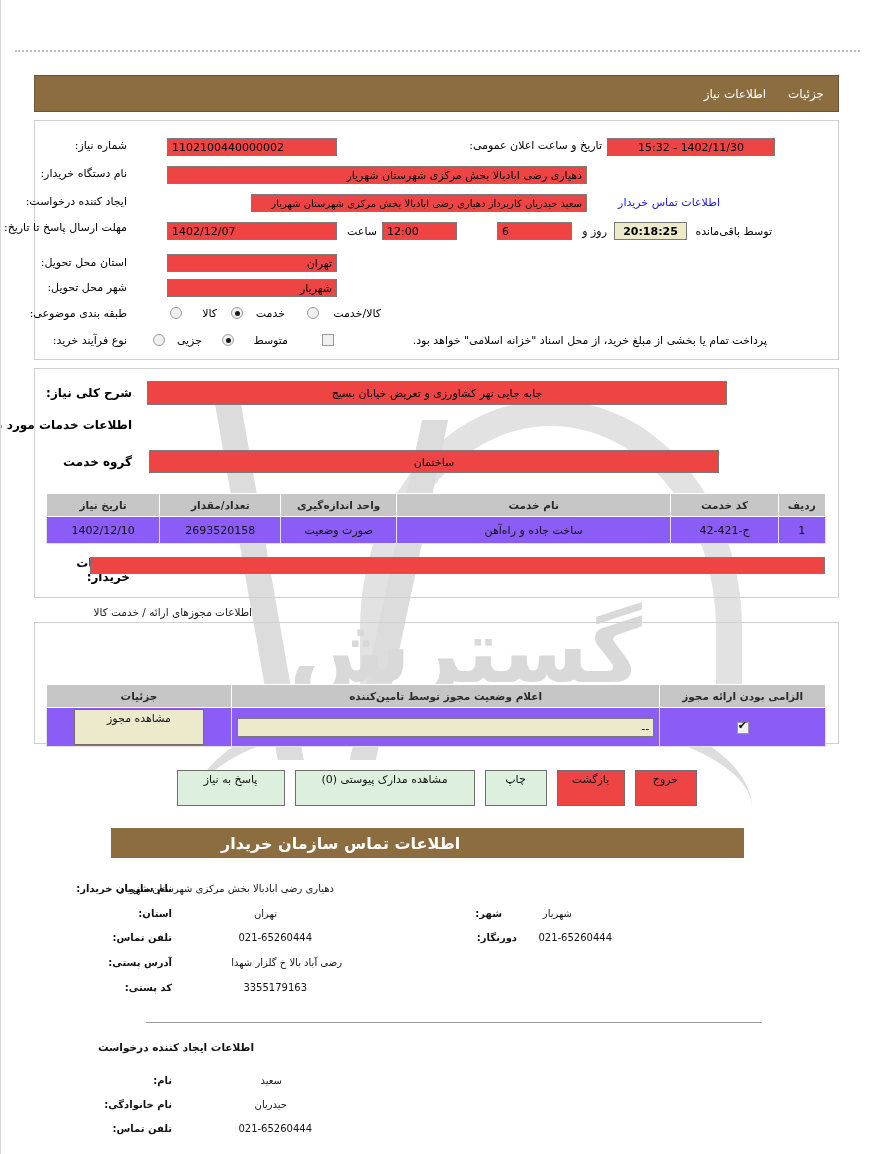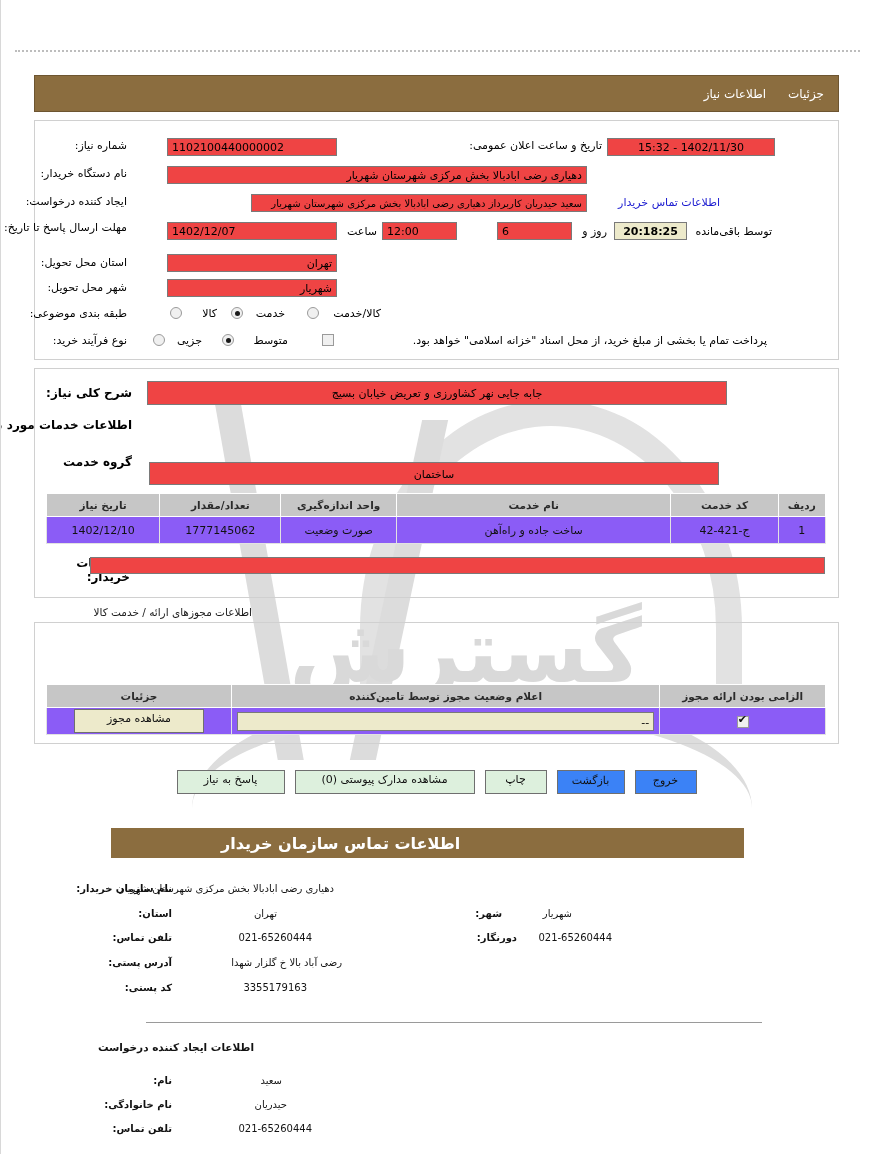--- a/index.html
+++ b/index.html
@@ -231,31 +231,31 @@
     right: 0; left: 0;
     display: flex;
     justify-content: center;
     align-items: center;
     gap: 10px;
     z-index: 3;
   }
   .btn {
     border: 1px solid #6f6f6f;
     font-size: 11px;
-    height: 24px;
+    height: 36px;
     line-height: 18px;
     padding: 0 10px;
     box-sizing: border-box;
     cursor: pointer;
     text-align: center;
     white-space: nowrap;
     color: #111;
   }
   .btn.green { background: #ddf0dd; }
-  .btn.pink  { background: #3b82f6; font-family: Liberation Serif, serif; }
+  .btn.pink  { background: #ef4444; }
 
   
   .subheader {
     position: absolute;
     top: 828px;
     right: 128px;
     left: 110px;
     height: 30px;
     background: #8b6d3f;
     display: flex;
@@ -368,40 +368,40 @@
     <span class="lbl" style="position:absolute; top:334px; right:105px;">پرداخت تمام یا بخشی از مبلغ خرید، از محل اسناد "خزانه اسلامی" خواهد بود.</span>
 
     <div class="panel panel-b"></div>
 
     <span class="lbl bold" style="position:absolute; top:386px; right:740px; font-size:12px;">شرح کلی نیاز:</span>
     <div class="fld" style="position:absolute; top:381px; right:145px; width:580px; height:24px; line-height:24px; text-align:center;">جابه جایی نهر کشاورزی و تعریض خیابان بسیج</div>
 
     <span class="lbl bold" style="position:absolute; top:418px; right:740px; font-size:12px;">اطلاعات خدمات مورد نیاز</span>
 
     <span class="lbl bold" style="position:absolute; top:455px; right:740px; font-size:12px;">گروه خدمت</span>
-    <div class="fld" style="position:absolute; top:450px; right:153px; width:570px; height:23px; line-height:23px; text-align:center;margin-top:12px;">ساختمان</div>
+    <div class="fld" style="position:absolute; top:450px; right:153px; width:570px; height:23px; line-height:23px; text-align:center;">ساختمان</div>
 
     <table class="grid" style="top:493px; right:46px; width:780px;">
       <thead>
         <tr>
           <th style="width:40px;">ردیف</th>
           <th style="width:105px;">کد خدمت</th>
           <th style="width:290px;">نام خدمت</th>
           <th style="width:110px;">واحد اندازه‌گیری</th>
           <th style="width:118px;">تعداد/مقدار</th>
           <th style="width:110px;">تاریخ نیاز</th>
         </tr>
       </thead>
       <tbody>
         <tr>
           <td>1</td>
           <td>ج-421-42</td>
           <td>ساخت جاده و راه‌آهن</td>
           <td>صورت وضعیت</td>
-          <td>1777145062</td>
+          <td>2693520158</td>
           <td>1402/12/10</td>
         </tr>
       </tbody>
     </table>
 
     <span class="lbl bold" style="position:absolute; top:556px; right:742px; font-size:12px; line-height:14px; width:60px; white-space:normal; text-align:right;">توضیحات خریدار:</span>
     <div class="fld" style="position:absolute; top:557px; right:47px; width:735px; height:17px;"></div>
 
     <span class="note" style="top:606px; right:620px;">اطلاعات مجوزهای ارائه / خدمت کالا</span>
 

